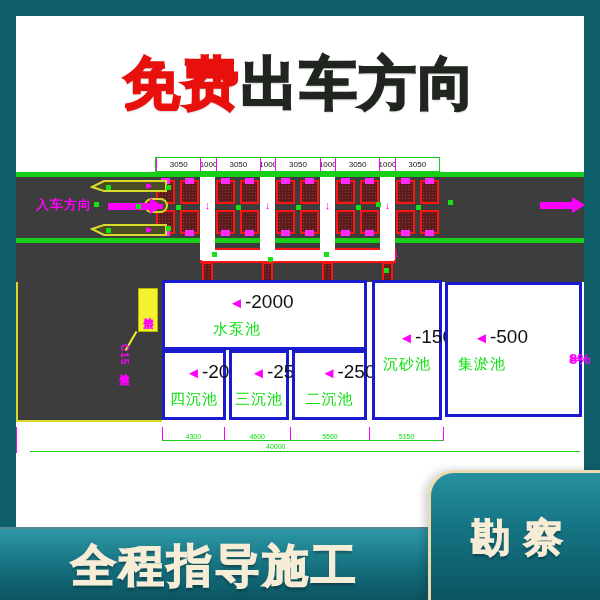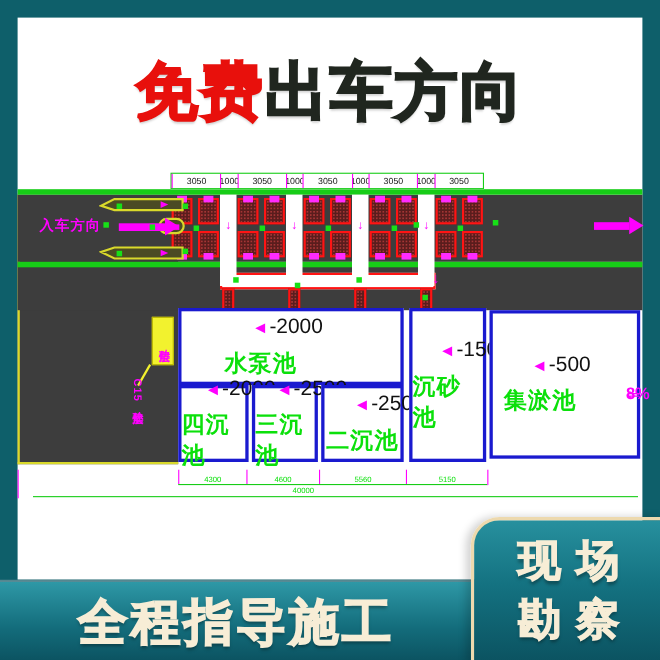--- a/index.html
+++ b/index.html
@@ -88,21 +88,21 @@
   .p-pump  {left:146px;top:140px;width:205px;height:70px;padding-right:55px;}
   .p-fourth{left:146px;top:210px;width:64px;height:70px;}
   .p-third {left:213px;top:210px;width:60px;height:70px;}
   .p-second{left:276px;top:210px;width:75px;height:70px;}
   .p-grit  {left:356px;top:140px;width:70px;height:140px;}
   .p-sludge{left:429px;top:142px;width:137px;height:135px;flex-direction:row;justify-content:space-between;
             padding:0 10px;}
   .plabel{position:static;display:flex;flex-direction:column;align-items:center;}
   .depth-row{position:static;font-size:19px;color:#111;white-space:nowrap;}
   .depth-row .mk{position:static;color:var(--cad-magenta,#FF00FF);font-size:15px;margin-right:1px;}
-  .pname{position:static;font-size:21px;font-weight:bold;color:var(--cad-text-green,#0BE00B);margin-top:7px;letter-spacing:1px;}
+  .pname{position:static;font-size:15px;font-weight:normal;color:var(--cad-text-green,#0BE00B);margin-top:7px;letter-spacing:1px;}
   .slope{position:static;font-size:15px;font-weight:bold;color:var(--cad-magenta,#FF00FF);white-space:nowrap;}
 
   
   .bot-dims{left:146px;top:287px;width:281px;height:14px;display:flex;position:absolute;
             border-bottom:1px solid var(--cad-green,#17CD17);}
   .bdim-seg{position:relative;flex-basis:0;border-left:1px solid var(--cad-magenta,#FF00FF);
             display:flex;align-items:flex-end;justify-content:center;
             font-size:7px;color:var(--cad-text-green,#0BE00B);overflow:hidden;}
   .bdim-end{left:427px;top:287px;width:1px;height:14px;background:var(--cad-magenta,#FF00FF);}
   .left-tick{left:0;top:287px;width:1px;height:26px;background:var(--cad-magenta,#FF00FF);}
@@ -337,15 +337,14 @@
     <div class="gdot" style="left: 252px; top: 117px;"></div>
     <div class="gdot" style="left: 308px; top: 112px;"></div>
     <div class="gdot" style="left: 368px; top: 128px;"></div>
     <div class="gdot" style="left: 78px; top: 62px;"></div>
     <div class="gdot" style="left: 360px; top: 62px;"></div>
   </div>
 
 <div class="footer-bar"></div>
 <div class="footer-label">全程指导施工</div>
 <div class="badge">
-  <div>现场</div>
   <div>勘察</div>
 </div>
 
 </body></html>

